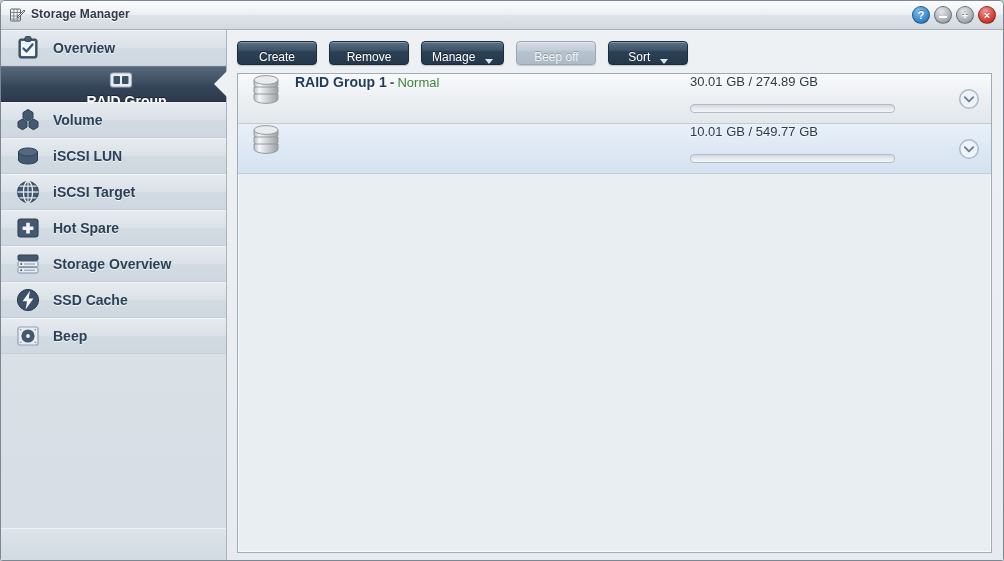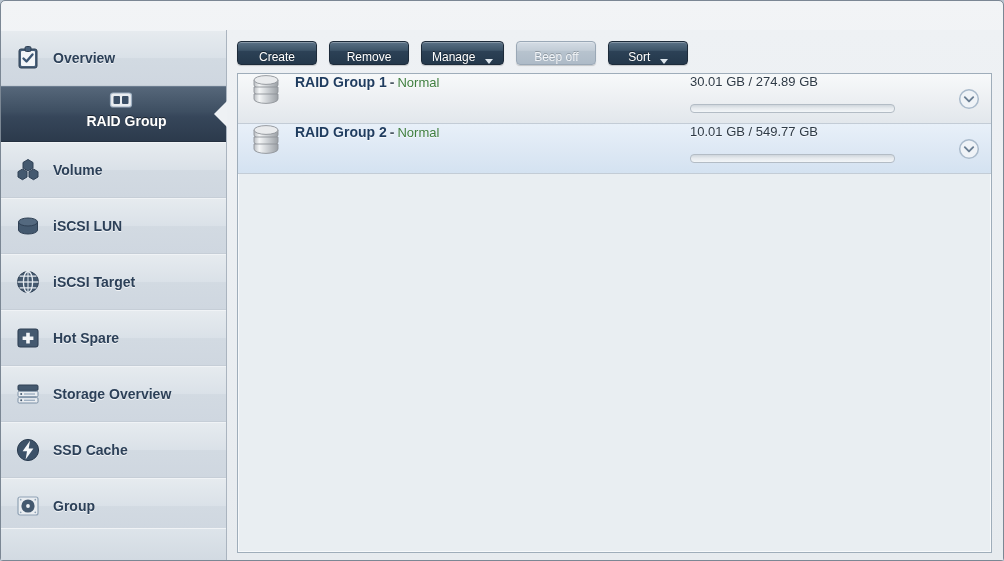--- a/index.html
+++ b/index.html
@@ -56,21 +56,21 @@
   }
 
   
   .sidebar {
     position: absolute; left: 0; top: 0; width: 226px; bottom: 0;
     background: linear-gradient(180deg,#dfe5ea 0%,#d6dde4 100%);
     border-right: 1px solid #aab4bf;
   }
   .nav-item {
     position: relative;
-    height: 56px;
+    height: 36px;
     display: flex; align-items: center;
     padding-left: 14px;
     border-bottom: 1px solid #c6ced7;
     border-top: 1px solid #f0f3f6;
     background: linear-gradient(180deg,#e6ebef 0%,#dae1e8 50%,#d2dae2 51%,#cfd7e0 100%);
     cursor: pointer;
   }
   .nav-item .nav-label {
     margin-left: 12px;
     font-size: 14px; font-weight: bold; color: #2c4058;
@@ -191,20 +191,42 @@
     transform: translateY(-50%);
     width: 22px; height: 22px;
     cursor: pointer;
   }
 </style>
 </head>
 <body>
 
 <div class="window">
 
+  <div class="titlebar">
+    <span class="title-icon">
+      <svg width="17" height="17" viewBox="0 0 17 17">
+        <rect x="1.5" y="2" width="10" height="12" rx="1" fill="#f2f4f6" stroke="#5a6672" stroke-width="1"></rect>
+        <line x1="1.5" y1="5.5" x2="11.5" y2="5.5" stroke="#6b7884" stroke-width=".8"></line>
+        <line x1="1.5" y1="9" x2="11.5" y2="9" stroke="#6b7884" stroke-width=".8"></line>
+        <line x1="1.5" y1="12" x2="11.5" y2="12" stroke="#6b7884" stroke-width=".8"></line>
+        <line x1="4.8" y1="2" x2="4.8" y2="14" stroke="#6b7884" stroke-width=".8"></line>
+        <line x1="8.2" y1="2" x2="8.2" y2="14" stroke="#6b7884" stroke-width=".8"></line>
+        <path d="M8 10 L15 3 L16 4 L9 11 Z" fill="#e8ebee" stroke="#4a5561" stroke-width=".9"></path>
+      </svg>
+    </span>
+    <span class="title-text">Storage Manager</span>
+    <div class="winbtns">
+      <span class="wb wb-help">?</span>
+      <span class="wb wb-min">
+          <i class="glyph"></i>
+        </span>
+      <span class="wb wb-max">+</span>
+      <span class="wb wb-close">×</span>
+    </div>
+  </div>
 
   <div class="content">
 
     <nav class="sidebar">
 
       <div class="nav-item">
         <span class="nav-icon">
           <svg width="26" height="26" viewBox="0 0 26 26">
             <rect x="4" y="4" width="18" height="19" rx="2" fill="#49607a" stroke="#2f4054" stroke-width="1"></rect>
             <rect x="6" y="6" width="14" height="15" rx="1" fill="#f3f6f9"></rect>
@@ -301,21 +323,21 @@
           <svg width="26" height="26" viewBox="0 0 26 26">
             <rect x="3" y="4" width="20" height="18" rx="2" fill="#e9edf1" stroke="#8fa2b5" stroke-width="1.2"></rect>
             <circle cx="13" cy="13" r="6.6" fill="#44596f"></circle>
             <circle cx="13" cy="13" r="1.9" fill="#eef2f6"></circle>
             <circle cx="5.7" cy="6.7" r=".85" fill="#8fa2b5"></circle>
             <circle cx="20.3" cy="6.7" r=".85" fill="#8fa2b5"></circle>
             <circle cx="5.7" cy="19.3" r=".85" fill="#8fa2b5"></circle>
             <circle cx="20.3" cy="19.3" r=".85" fill="#8fa2b5"></circle>
           </svg>
         </span>
-        <span class="nav-label">Group</span>
+        <span class="nav-label">Beep</span>
       </div>
 
       <div class="sidebar-filler"></div>
     </nav>
 
     <section class="main">
 
       <div class="toolbar">
         <button class="tbtn">
           <span>Create</span>
@@ -372,23 +394,20 @@
 
         <div class="row even">
           <span class="row-icon">
             <svg width="30" height="32" viewBox="0 0 30 32">
               <path d="M3 6 v5 a12 4.4 0 0 0 24 0 v-5 z" fill="url(#dg1)" stroke="#8e9398" stroke-width=".9"></path>
               <path d="M3 13 v5 a12 4.4 0 0 0 24 0 v-5 z" fill="url(#dg1)" stroke="#8e9398" stroke-width=".9"></path>
               <path d="M3 20 v5 a12 4.4 0 0 0 24 0 v-5 z" fill="url(#dg1)" stroke="#8e9398" stroke-width=".9"></path>
               <ellipse cx="15" cy="6" rx="12" ry="4.4" fill="#e9ebed" stroke="#8e9398" stroke-width=".9"></ellipse>
             </svg>
           </span>
-          <span class="row-title">
-            <span>RAID Group 2</span><span class="row-sep">-</span><span class="row-status">Normal</span>
-          </span>
           <span class="row-cap">10.01 GB / 549.77 GB</span>
           <span class="bar-track">
             <span class="bar-fill" style="width:2%"></span>
           </span>
           <span class="row-expand">
             <svg width="22" height="22" viewBox="0 0 22 22">
               <circle cx="11" cy="11" r="9.3" fill="#eff3f7" stroke="#a9bacb" stroke-width="1.5"></circle>
               <path d="M6.8 9.2 L11 13.4 L15.2 9.2" fill="none" stroke="#6a7e93" stroke-width="1.9" stroke-linecap="round" stroke-linejoin="round"></path>
             </svg>
           </span>

